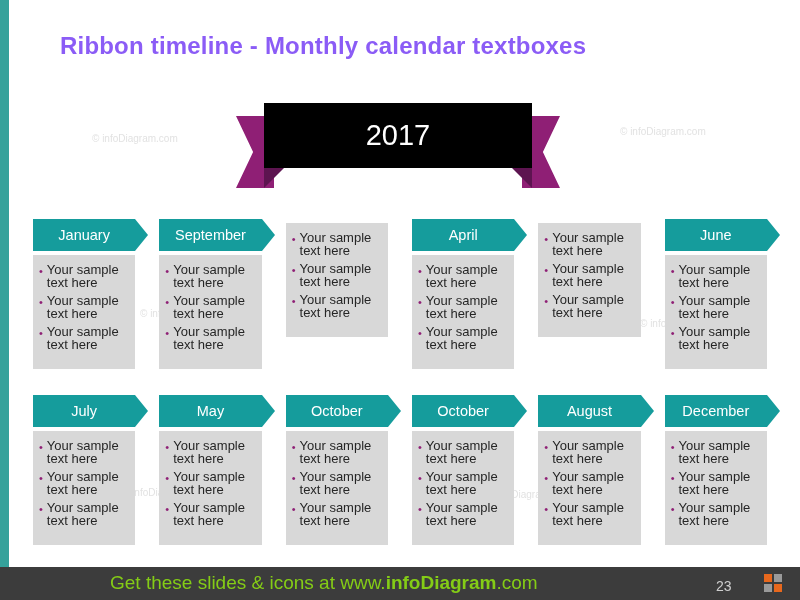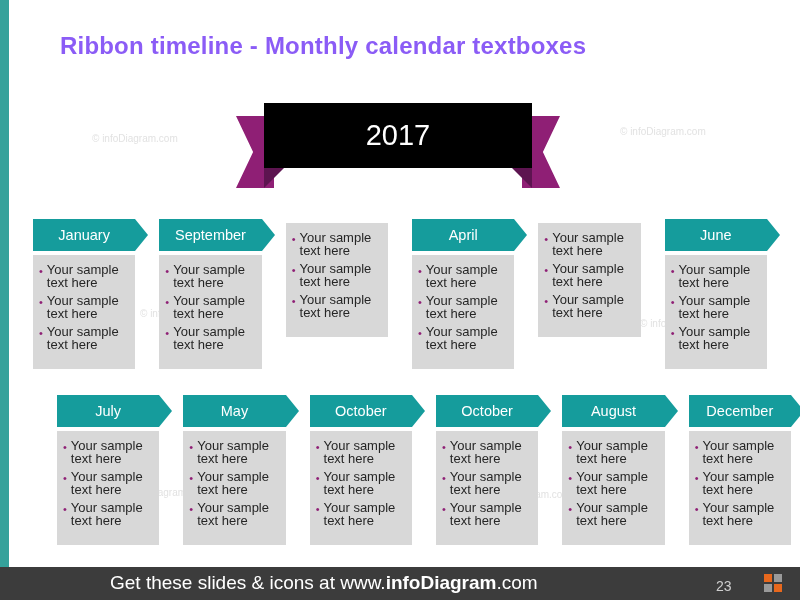--- a/index.html
+++ b/index.html
@@ -111,21 +111,21 @@
   }
   
   .row {
     position: absolute;
     left: 33px;
     width: 734px;
     display: flex;
     gap: 24px;
   }
   .row1 { top: 219px; }
-  .row2 { top: 395px; margin-left: 24px; }
+  .row2 { top: 395px; }
   .month-col {
     width: 113px;
     position: relative;
   }
   .month-header {
     position: relative;
     height: 32px;
     background: #16a0a0;
     background: #159c9c;
     color: #ffffff;
@@ -186,21 +186,21 @@
     left: 0;
     bottom: 0;
     width: 800px;
     height: 33px;
     background: #3c3c3c;
   }
   .footer-text {
     position: absolute;
     left: 110px;
     top: 5px;
-    color: #ffffff;
+    color: #84cc16;
     font-size: 19px;
     font-family: "Liberation Sans", sans-serif;
   }
   .footer-text b { font-weight: bold; }
   .page-num {
     position: absolute;
     left: 716px;
     top: 11px;
     color: #cfcfcf;
     font-size: 14px;

